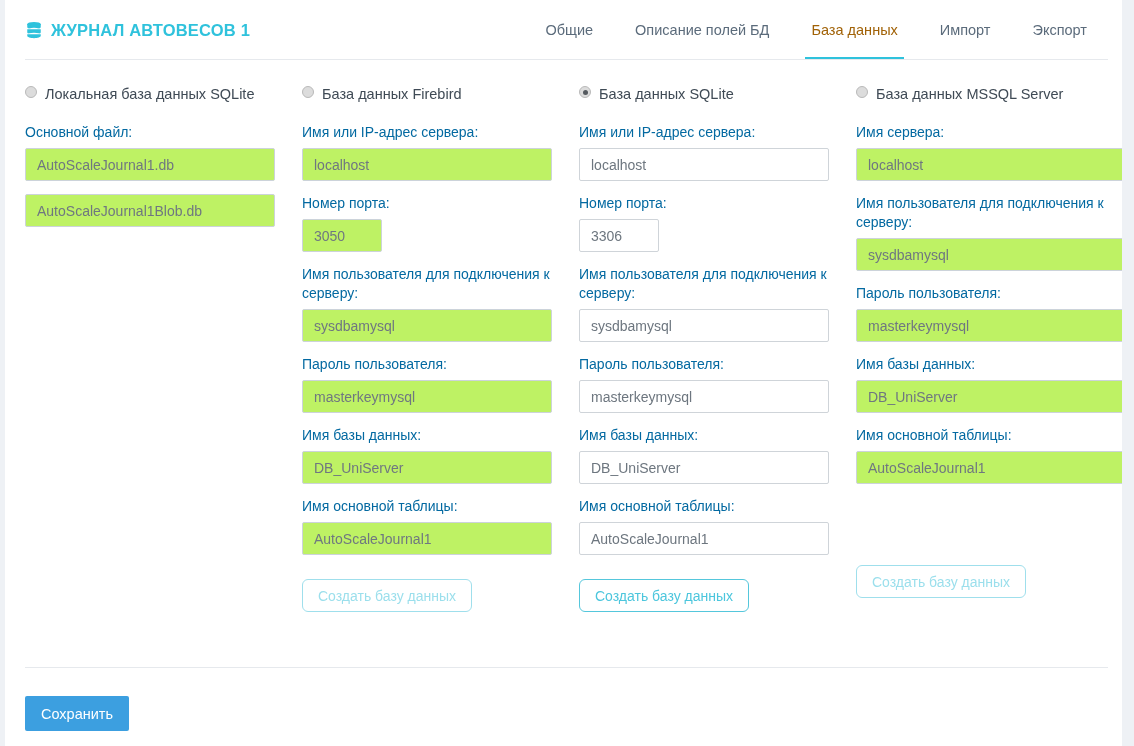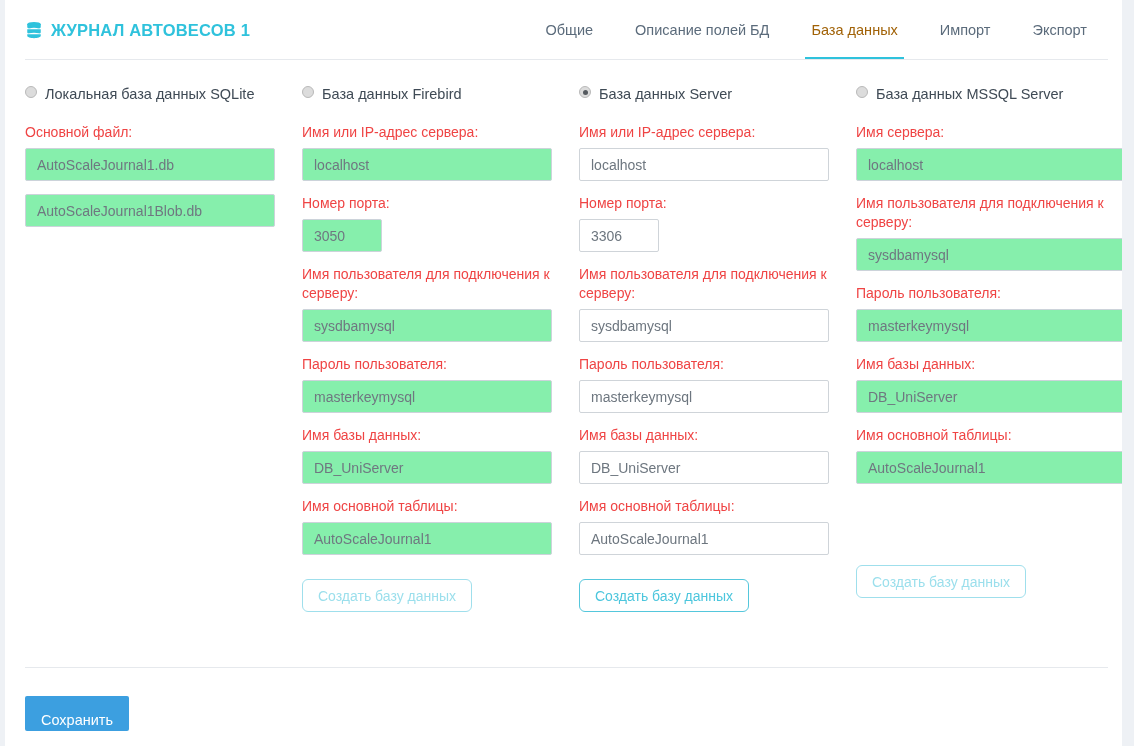--- a/index.html
+++ b/index.html
@@ -109,38 +109,38 @@
   }
   .radio-label {
     font-size: 14.5px;
     color: #3f4a55;
     white-space: nowrap;
   }
 
   .field { margin-bottom: 13px; }
   .field-label {
     font-size: 14px;
-    color: #ef4444;
+    color: #0369a1;
     line-height: 19px;
     margin-bottom: 6px;
   }
   .field-input {
     width: 100%;
     height: 33px;
     padding: 0 11px;
     font-size: 14px;
     font-family: inherit;
     color: #6d767f;
     background: #ffffff;
     border: 1px solid #cfd4d9;
     border-radius: 2px;
     outline: none;
   }
   .field-input.disabled {
-    background: #86efac;
+    background: #bef264;
     border-color: #ccd3da;
     color: #6f7780;
   }
   .field-input.short { width: 80px; }
 
   .create-btn {
     margin-top: 11px;
     height: 33px;
     padding: 0 15px;
     font-size: 14px;
@@ -161,21 +161,21 @@
   .footer-rule {
     position: absolute;
     left: 20px; right: 14px; bottom: 78px;
     height: 1px;
     background: #e6e9ed;
   }
   .save-btn {
     position: absolute;
     left: 20px; bottom: 15px;
     height: 35px;
-    padding: 16px 16px;
+    padding: 10px 16px;
     font-size: 14.5px;
     font-family: inherit;
     color: #ffffff;
     background: #3c9fe0;
     border: none;
     border-radius: 2px;
     cursor: pointer;
   }
 </style>
 </head>
@@ -252,21 +252,21 @@
       <div class="field">
         <div class="field-label">Имя основной таблицы:</div>
         <input class="field-input disabled" type="text" disabled="" value="AutoScaleJournal1" style="">
       </div>
       <button class="create-btn muted">Создать базу данных</button>
     </div>
 
     <div class="col">
       <div class="radio-row">
         <span class="radio checked"></span>
-        <span class="radio-label">База данных Server</span>
+        <span class="radio-label">База данных SQLite</span>
       </div>
       <div class="field">
         <div class="field-label">Имя или IP-адрес сервера:</div>
         <input class="field-input" type="text" value="localhost" style="">
       </div>
       <div class="field">
         <div class="field-label">Номер порта:</div>
         <input class="field-input short" type="text" value="3306" style="">
       </div>
       <div class="field">

